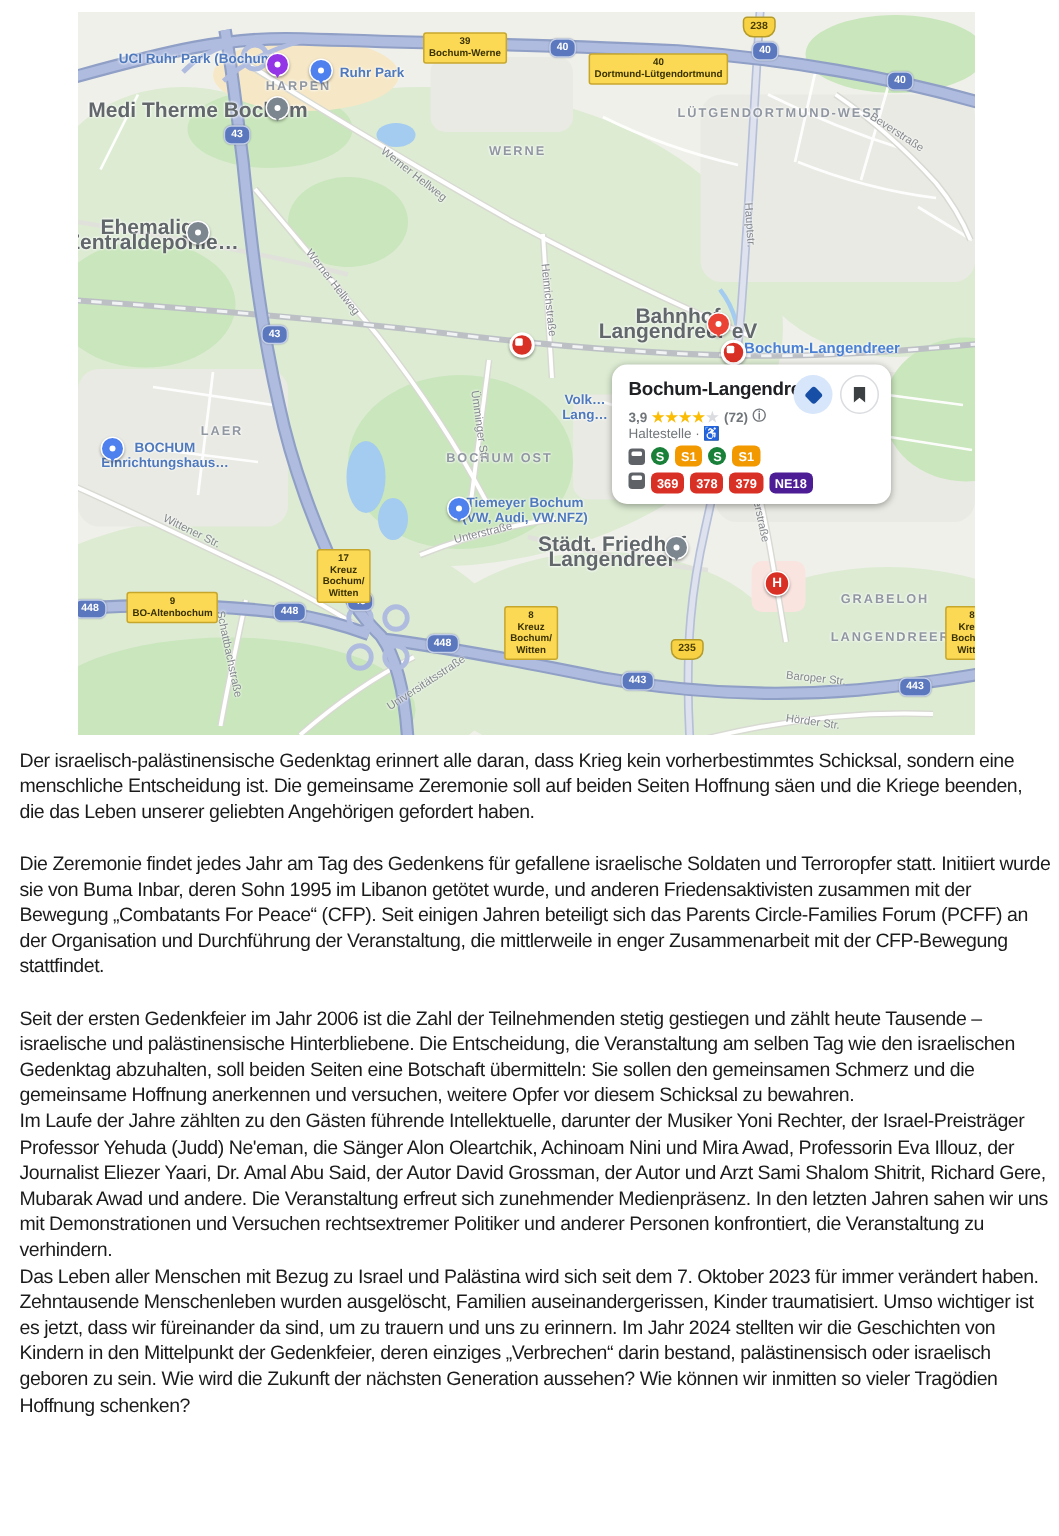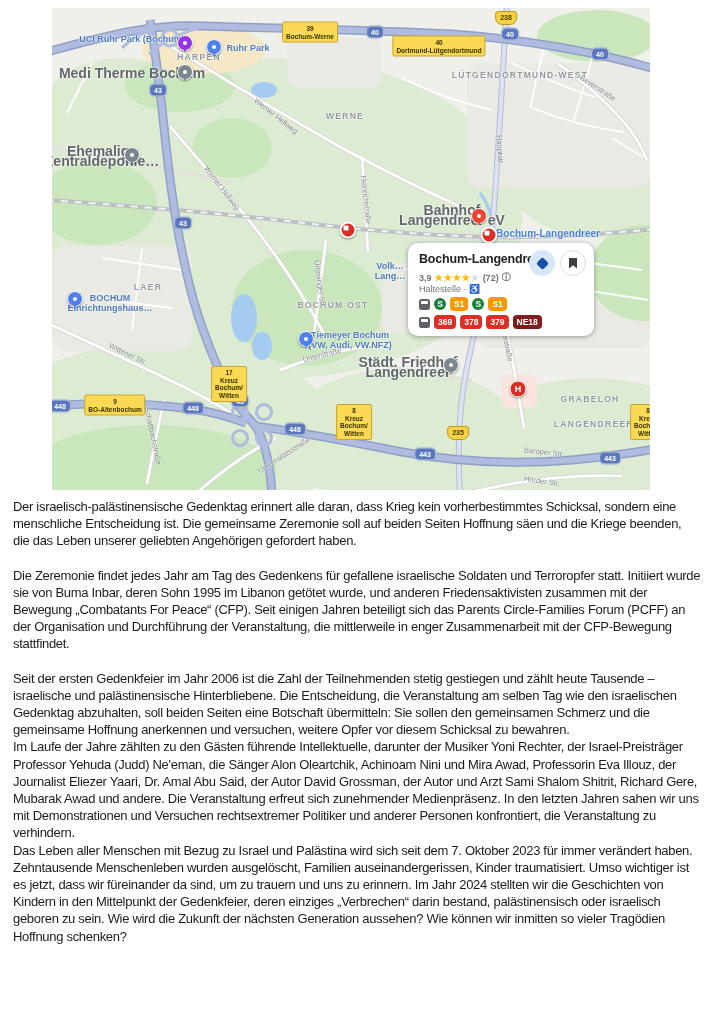--- a/index.html
+++ b/index.html
@@ -54,29 +54,29 @@
   .btn-save{width:26px;height:26px;border-radius:50%;background:#fff;border:1px solid #dadce0;box-sizing:border-box;
             display:flex;align-items:center;justify-content:center;}
   .bm-icon{width:8px;height:11px;background:#3c4043;clip-path:polygon(0 0,100% 0,100% 100%,50% 70%,0 100%);}
   .tcard-rating{position:absolute;left:11px;top:28px;font-size:9px;color:#70757a;display:flex;align-items:center;gap:3px;font-weight:bold;}
   .stars{color:#fbbc04;font-size:9.5px;letter-spacing:.5px;}
   .star-off{color:#dadce0;}
   .info-glyph{font-size:9px;color:#70757a;}
   .tcard-sub{position:absolute;left:11px;top:41px;font-size:9px;color:#70757a;}
   .wc{color:#1a73e8;font-size:9px;}
   .t-row1{position:absolute;left:11px;top:54px;display:flex;align-items:center;gap:4px;}
-  .t-row2{position:absolute;left:11px;top:72px;display:flex;align-items:center;gap:4px;}
+  .t-row2{position:absolute;left:11px;top:72px;display:flex;gap:4px;}
   .veh-icon{width:11px;height:11px;background:#5f6368;border-radius:2.5px;position:relative;flex:none;}
   .veh-icon::after{content:'';position:absolute;left:2px;top:2px;width:7px;height:3px;background:#fff;border-radius:1px;}
   .s-logo{width:12px;height:12px;border-radius:50%;background:#188038;color:#fff;font-size:8.5px;font-weight:bold;
           text-align:center;line-height:12px;flex:none;}
   .tbadge{color:#fff;font-size:8.5px;font-weight:bold;line-height:10px;padding:2px 4px;border-radius:4px;flex:none;}
   .b-s1{background:#f29900;}
   .b-bus{background:#d93025;}
-  .b-ne{background:#7f1d1d;}
+  .b-ne{background:#4c1d95;}
 
   
   .doc{position:absolute;left:13px;top:498px;width:688px;font-size:13px;line-height:17.2px;
        color:#1b1b1b;letter-spacing:-0.3px;}
   .doc p{margin:0 0 17px 0;}
   .doc p.tight{margin-bottom:0;}
   .doc p.footer{font-weight:bold;}
 </style>
 </head>
 <body>
@@ -192,21 +192,21 @@
         <circle cx="118" cy="30" r="8"></circle>
         <circle cx="188" cy="404" r="7.5"></circle>
         <circle cx="212" cy="404" r="7.5"></circle>
         <circle cx="188" cy="430" r="7.5"></circle>
         <circle cx="212" cy="430" r="7.5"></circle>
       </g>
     </svg>
 
     <div class="overlay" id="map-overlay">
         <div class="ml ml-area" style="left: 131px; top: 49px; margin-left: 16px;">HARPEN</div>
-        <div class="ml ml-area" style="left: 293px; top: 92px; margin-top: 16px;">WERNE</div>
+        <div class="ml ml-area" style="left: 293px; top: 92px;">WERNE</div>
         <div class="ml ml-area" style="left: 468px; top: 67px;">LÜTGENDORTMUND-WEST</div>
         <div class="ml ml-area" style="left: 88px; top: 279px; padding-left: 16px;">LAER</div>
         <div class="ml ml-area" style="left: 281px; top: 297px;">BOCHUM OST</div>
         <div class="ml ml-area" style="left: 538px; top: 391px;">GRABELOH</div>
         <div class="ml ml-area" style="left: 556px; top: 416px;">LANGENDREERHOLZ</div>
         <div class="ml ml-poi-blue" style="left: 80px; top: 31px;">UCI Ruhr Park (Bochum)</div>
         <div class="ml ml-poi-blue" style="left: 196px; top: 40px;">Ruhr Park</div>
         <div class="ml ml-poi-blue" style="left: 58px; top: 295px;">
           <div>BOCHUM</div>
           <div>Einrichtungshaus…</div>

